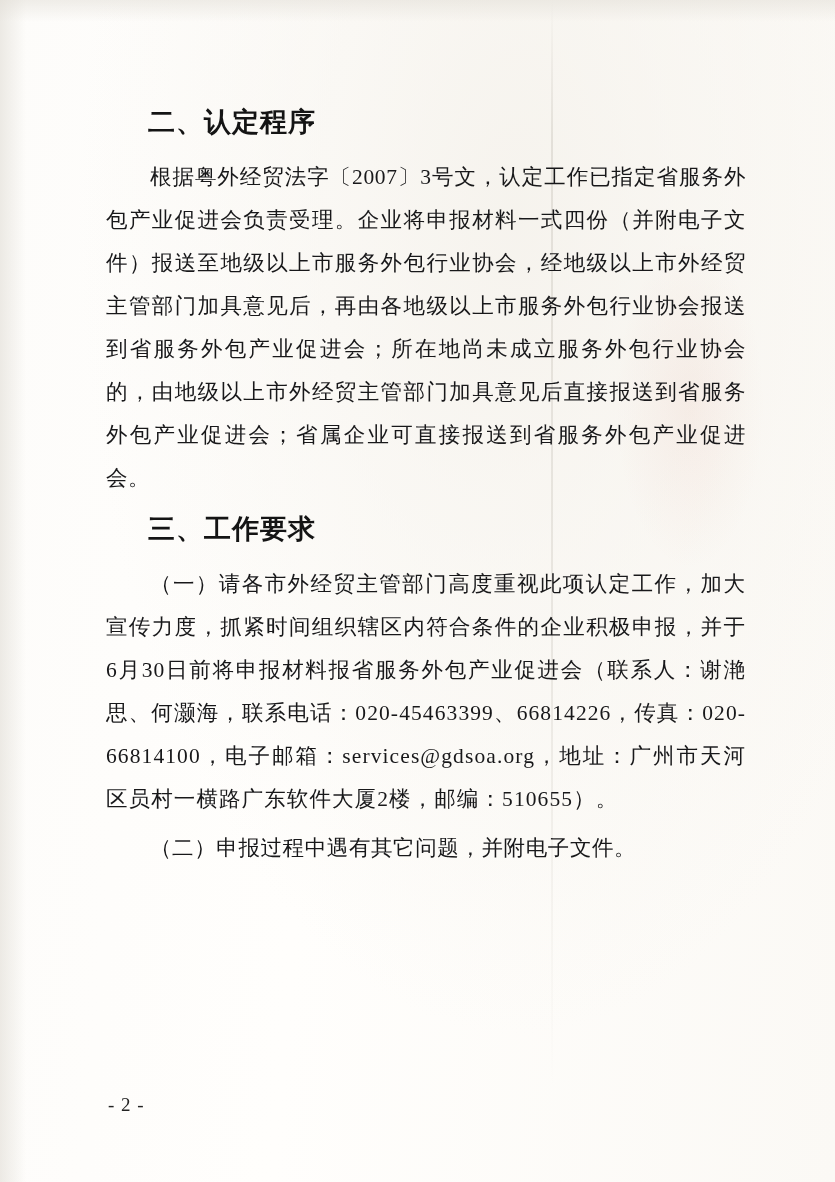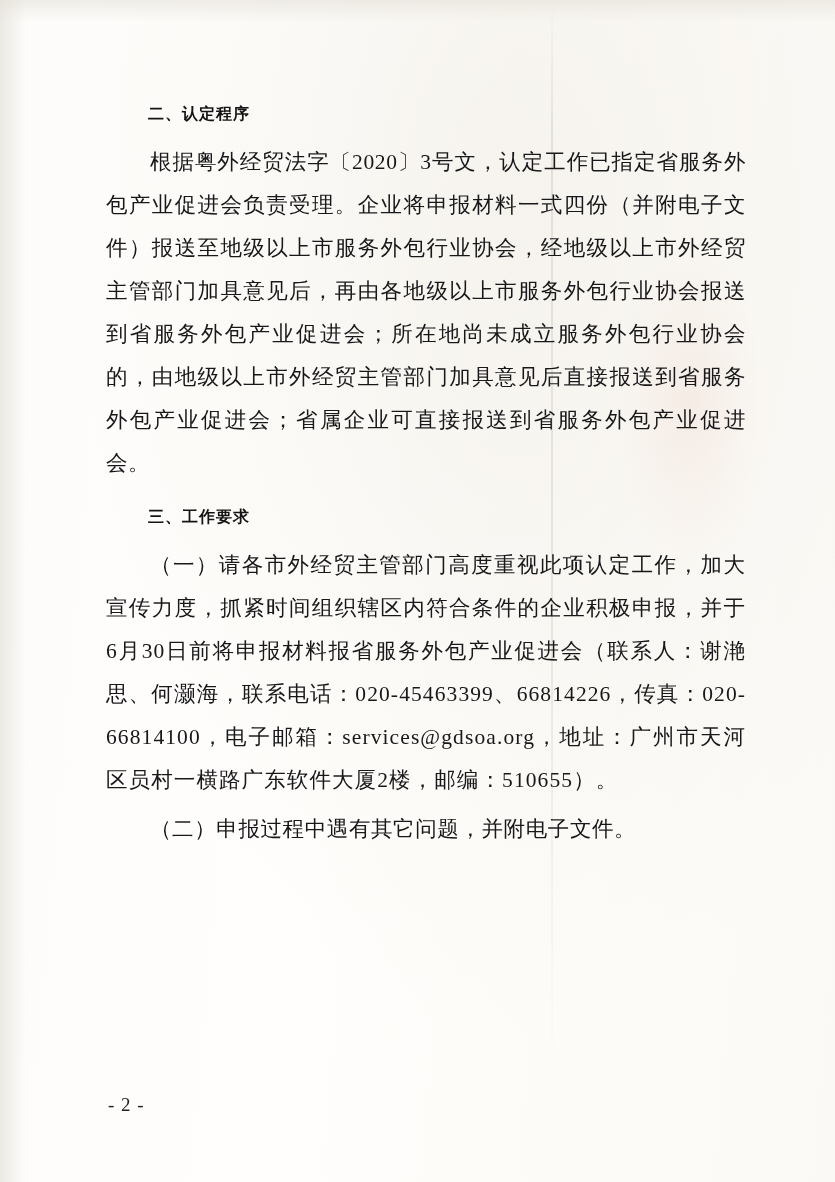--- a/index.html
+++ b/index.html
@@ -45,28 +45,28 @@
   }
   .content {
     position: absolute;
     left: 106px;
     top: 104px;
     width: 640px;
   }
   .heading {
     font-family: "Liberation Sans", "DejaVu Sans", sans-serif;
     font-weight: bold;
-    font-size: 16px;
+    font-size: 27px;
     letter-spacing: 1px;
     margin: 0 0 16px 0;
     text-indent: 42px;
     color: #141414;
   }
   .heading.second {
-    margin-top: 22px;
+    margin-top: 11px;
   }
   .para {
     font-size: 21.5px;
     line-height: 43px;
     text-align: justify;
     text-justify: inter-ideograph;
     text-indent: 44px;
     margin: 0 0 6px 0;
     letter-spacing: 0.6px;
     color: #18181a;
@@ -99,21 +99,21 @@
 <div class="page">
   <div class="scan-edge-left"></div>
   <div class="scan-edge-top"></div>
   <div class="scan-fold"></div>
   <div class="stamp-tint"></div>
 
   <div class="content">
 
     <h2 class="heading">二、认定程序</h2>
 
-    <p class="para">根据粤外经贸法字〔2020〕3号文，认定工作已指定省服务外包产业促进会负责受理。企业将申报材料一式四份（并附电子文件）报送至地级以上市服务外包行业协会，经地级以上市外经贸主管部门加具意见后，再由各地级以上市服务外包行业协会报送到省服务外包产业促进会；所在地尚未成立服务外包行业协会的，由地级以上市外经贸主管部门加具意见后直接报送到省服务外包产业促进会；省属企业可直接报送到省服务外包产业促进会。</p>
+    <p class="para">根据粤外经贸法字〔2007〕3号文，认定工作已指定省服务外包产业促进会负责受理。企业将申报材料一式四份（并附电子文件）报送至地级以上市服务外包行业协会，经地级以上市外经贸主管部门加具意见后，再由各地级以上市服务外包行业协会报送到省服务外包产业促进会；所在地尚未成立服务外包行业协会的，由地级以上市外经贸主管部门加具意见后直接报送到省服务外包产业促进会；省属企业可直接报送到省服务外包产业促进会。</p>
 
 
     <h2 class="heading second">三、工作要求</h2>
 
     <p class="para spaced">（一）请各市外经贸主管部门高度重视此项认定工作，加大宣传力度，抓紧时间组织辖区内符合条件的企业积极申报，并于6月30日前将申报材料报省服务外包产业促进会（联系人：谢滟思、何灏海，联系电话：020-45463399、66814226，传真：020-66814100，电子邮箱：services@gdsoa.org，地址：广州市天河区员村一横路广东软件大厦2楼，邮编：510655）。</p>
 
     <p class="para">（二）申报过程中遇有其它问题，并附电子文件。</p>
 
   </div>
 

